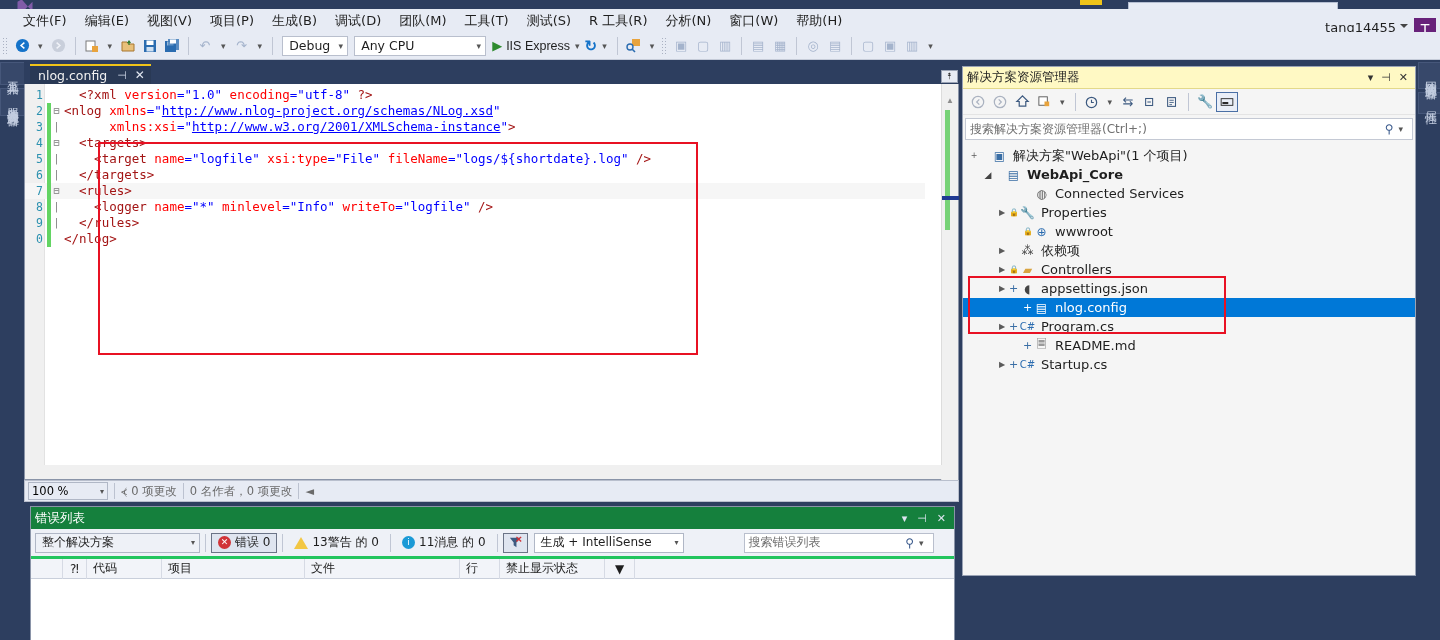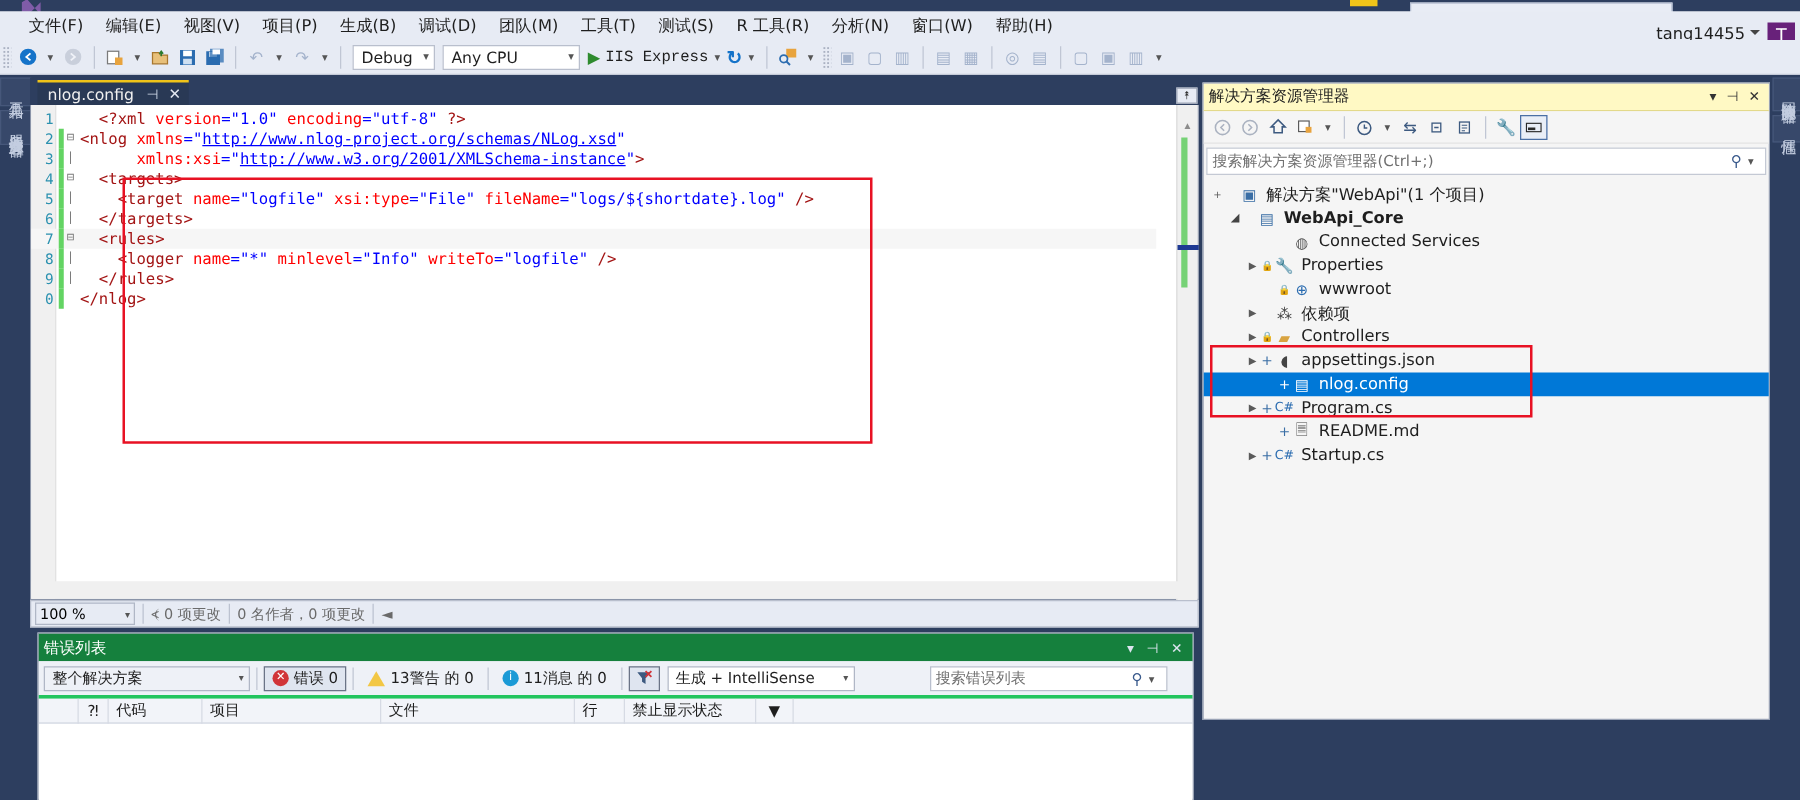--- a/index.html
+++ b/index.html
@@ -39,21 +39,21 @@
   .tb-sep { width:1px; height:18px; background:#c0c6d4; margin:0 5px; }
   .tb-ico { width:22px; height:22px; display:flex; align-items:center; justify-content:center;
             font-size:13px; color:#3a5a8c; }
   .tb-ico.dim { opacity:.38; }
   .combo { height:20px; border:1px solid #b9bfcd; background:#fff; display:flex;
            align-items:center; padding:0 4px 0 6px; font-size:12.5px; color:#1e1e1e;
            font-family:"DejaVu Sans", sans-serif; }
   .combo .cv { white-space:nowrap; }
   .combo .cc { margin-left:auto; padding-left:8px; color:#555; font-size:9px; }
   .run-play { color:#2e8b2e; font-size:13px; margin:0 4px 0 6px; }
-  .run-lbl { font-size:12.5px; color:#1e1e1e; font-family:Liberation Mono, monospace; }
+  .run-lbl { font-size:12.5px; color:#1e1e1e; font-family:Liberation Sans, sans-serif; }
   .dd-caret { font-size:9px; color:#555; margin:0 5px; }
   .refresh { color:#1573c9; font-size:15px; font-weight:bold; }
   .grip { width:7px; height:18px;
           background-image:radial-gradient(#aab1c2 0.7px, transparent 0.8px);
           background-size:3px 3px; margin:0 2px; }
 
   
   .vtabs { position:absolute; top:62px; width:22px; }
   .vtab { writing-mode:vertical-rl; text-orientation:mixed;
           color:#c3cde0; font-size:12px; padding:9px 3px; background:#37486a;
@@ -258,21 +258,21 @@
     <div class="tb-sep"></div>
     <div class="tb-ico dim">↶</div>
     <div class="dd-caret">▾</div>
     <div class="tb-ico dim">↷</div>
     <div class="dd-caret">▾</div>
     <div class="tb-sep"></div>
     <div class="combo" style="width:66px;margin-left:4px;">
       <span class="cv">Debug</span>
       <span class="cc">▾</span>
     </div>
-    <div class="combo" style="width:110px;margin-left:6px;text-align:center;">
+    <div class="combo" style="width:132px;margin-left:6px;text-align:center;">
       <span class="cv">Any CPU</span>
       <span class="cc">▾</span>
     </div>
     <div class="run-play">▶</div>
     <div class="run-lbl">IIS Express</div>
     <div class="dd-caret">▾</div>
     <div class="refresh">↻</div>
     <div class="dd-caret">▾</div>
     <div class="tb-sep"></div>
     <div class="tb-ico">

